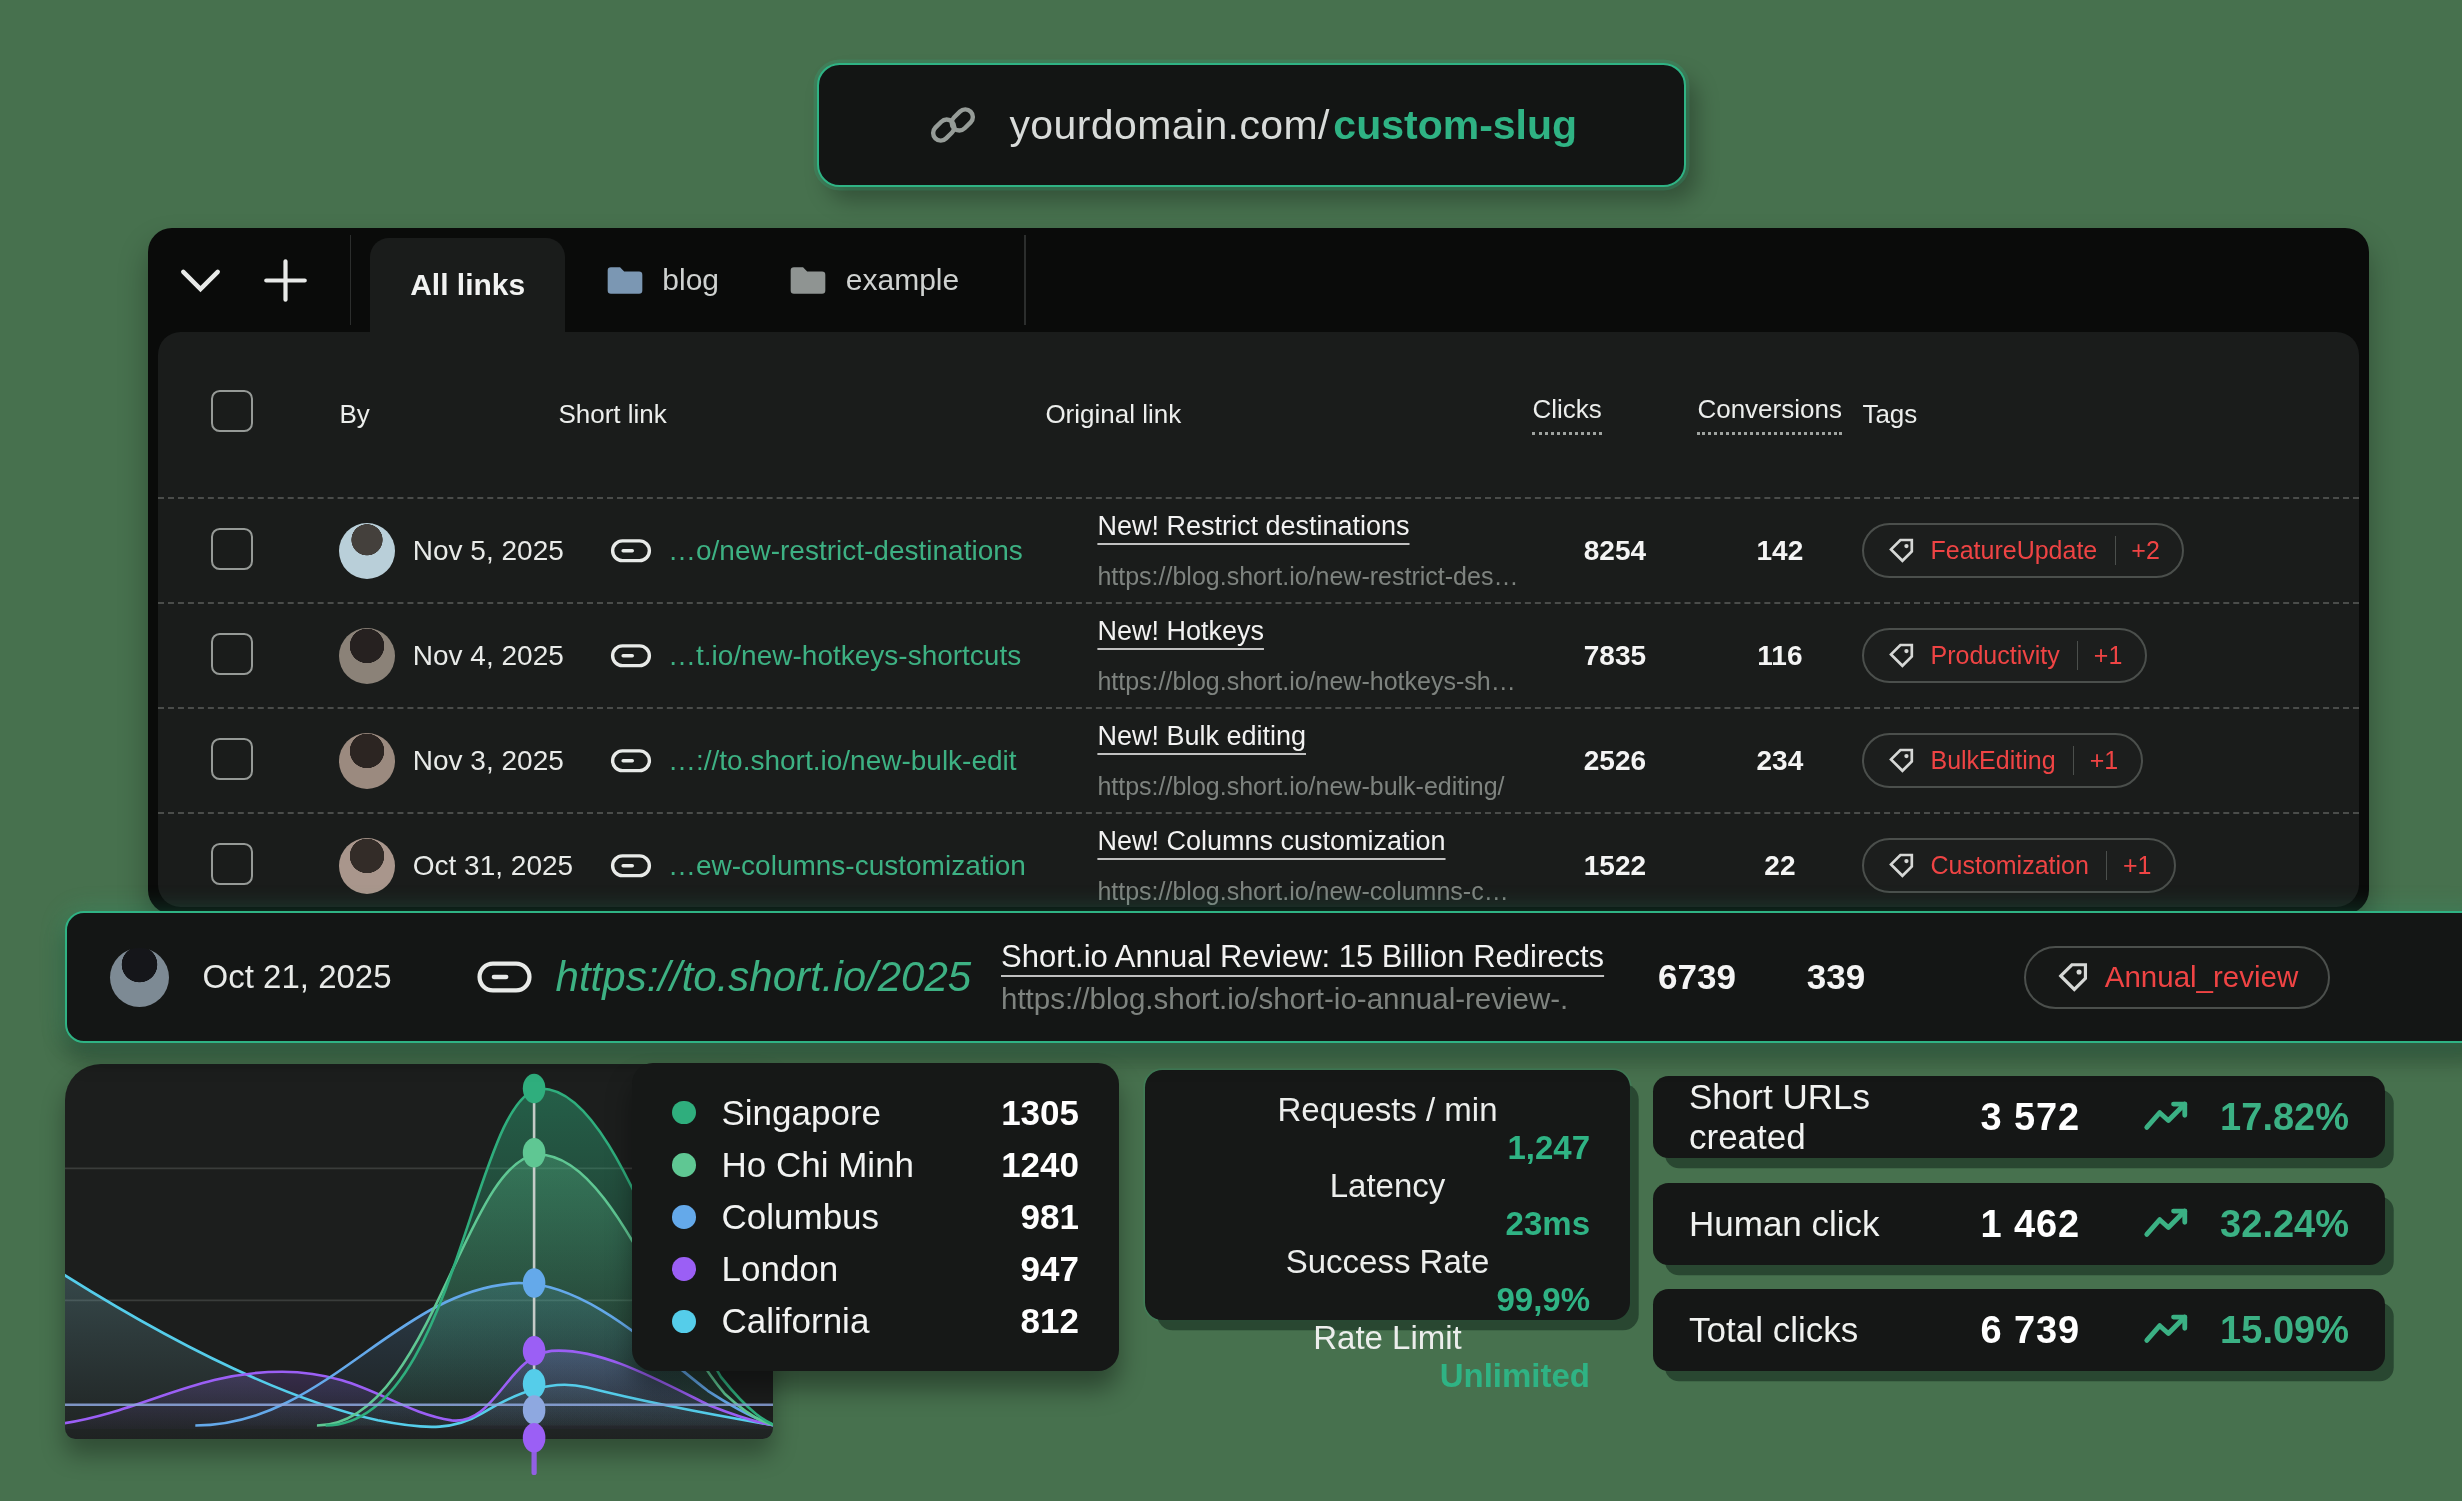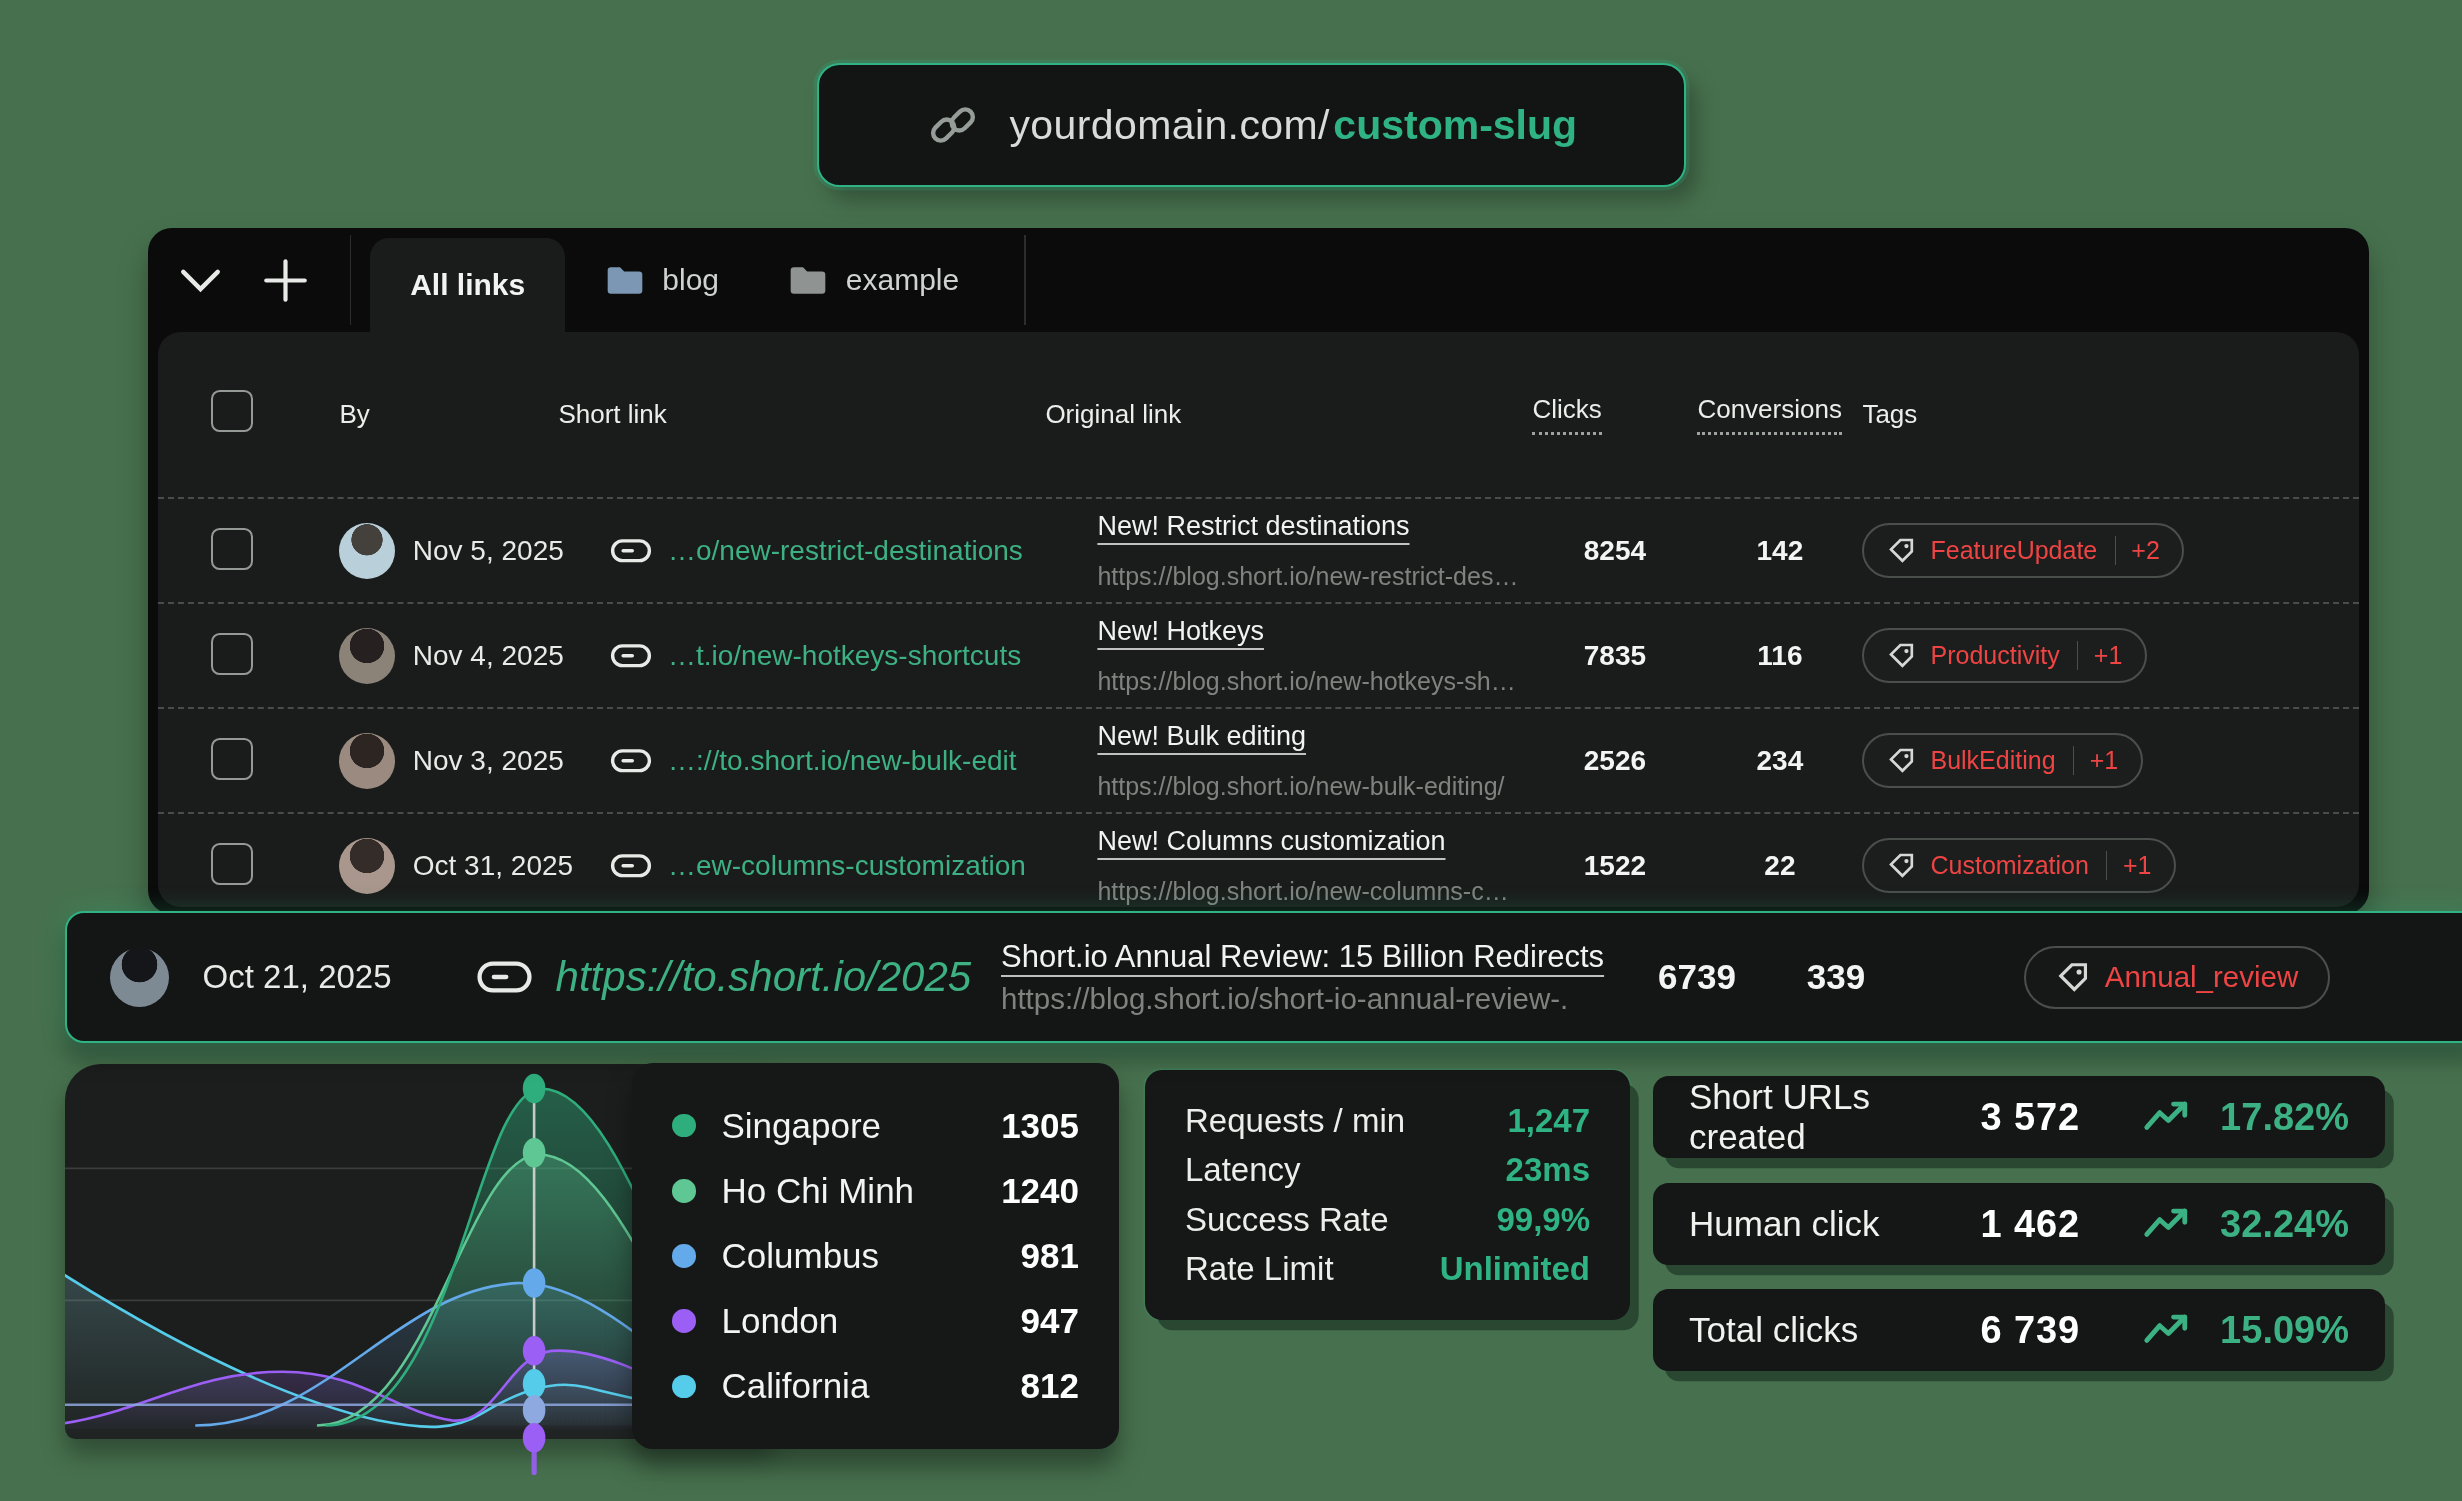--- a/index.html
+++ b/index.html
@@ -96,39 +96,39 @@
   .featured .tagpill{font-size:29.5px;padding:12px 29.5px;}
   
   .chart-card{
     position:absolute;left:65px;top:1064px;width:708px;height:375px;
     background:#1c1e1d;border-radius:36px 10.4px 10.4px 10.4px;
     box-shadow:0 15.6px 24px rgba(0,0,0,.32);
   }
   .chart-card svg{position:absolute;left:0;top:0;overflow:visible;}
   
   .legend-card{
-    position:absolute;left:632px;top:1063px;width:487px;height:386px;
+    position:absolute;left:632px;top:1063px;width:487px;height:308px;
     background:#161817;border-radius:21px;z-index:6;
     box-shadow:0 17.4px 26px rgba(0,0,0,.38);
     display:flex;flex-direction:column;justify-content:space-evenly;
     padding:17.4px 40px;box-sizing:border-box;
   }
   .legend-row{display:flex;align-items:center;}
   .legend-dot{width:23.5px;height:23.5px;border-radius:50%;margin-right:26px;flex:0 0 auto;}
   .legend-name{font-size:35px;color:#f2f3f2;}
   .legend-val{margin-left:auto;font-size:35px;font-weight:700;color:#ffffff;}
   
   .api-card{
     position:absolute;left:1145px;top:1070px;width:485px;height:250px;
     background:#161817;border-radius:17.4px;z-index:4;
     box-shadow:10.4px 12px 0 -1.7px rgba(38,66,47,.9), 0 0 0 1.7px rgba(47,179,132,.18);
     display:flex;flex-direction:column;justify-content:space-evenly;
     padding:21px 40px;box-sizing:border-box;
   }
-  .api-row{display:flex;align-items:center;}
+  .api-row{display:flex;align-items:center;flex-direction:column;}
   .api-label{font-size:33px;color:#eceeec;}
   .api-value{margin-left:auto;font-size:33px;font-weight:700;color:#2fb384;}
   
   .stat-card{
     position:absolute;left:1653px;width:732px;height:82px;
     background:#151716;border-radius:15.6px;z-index:4;
     box-shadow:10.4px 12px 0 -1.7px rgba(38,66,47,.9);
     display:flex;align-items:center;padding:0 36px;box-sizing:border-box;
   }
   .sc1{top:1076px;} .sc2{top:1183px;} .sc3{top:1289px;}

